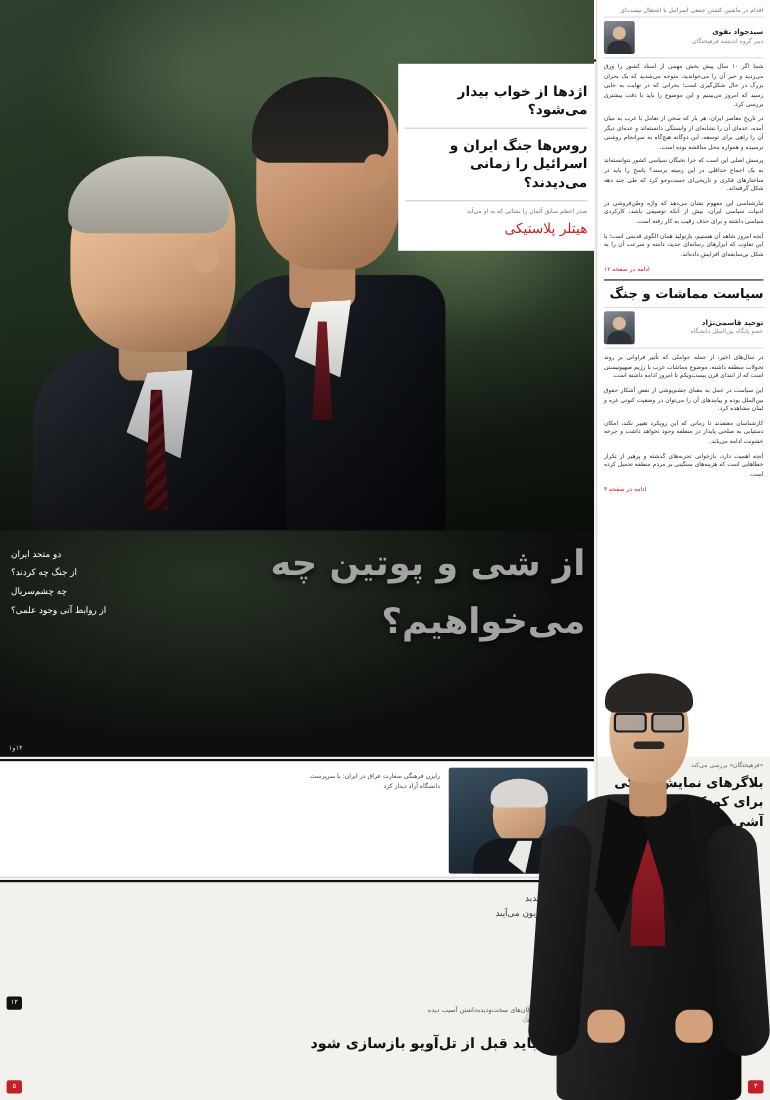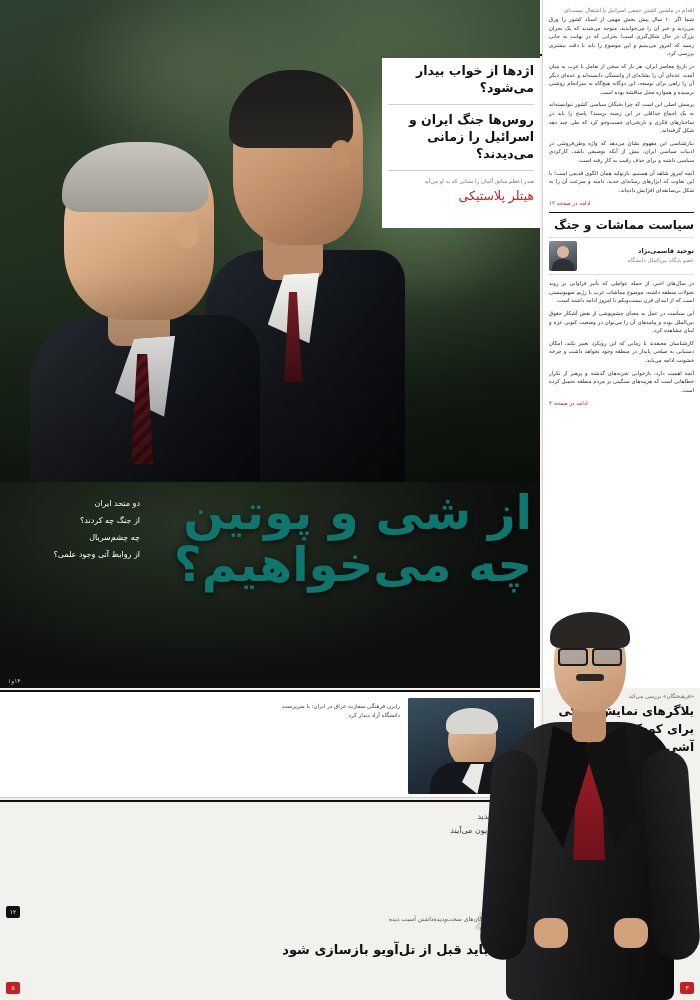--- a/index.html
+++ b/index.html
@@ -96,22 +96,22 @@
   }
   .op-body p{margin:0 0 4px;}
   .op-more{font-size:5.5px;color:#c62026;text-align:left;margin-top:2px;}
   .op-sep{height:1px;background:#111;margin:6px 0 5px;}
   .op-title2{
     font-size:12px;font-weight:bold;color:#111;text-align:right;line-height:15px;margin:0 0 4px;
   }
 
   
   .col-heads{
-    position:absolute;top:58px;right:160px;width:158px;height:170px;
-    padding:4px 6px;box-sizing:border-box;
+    position:absolute;top:58px;right:160px;width:178px;height:170px;
+    padding:16px 6px;box-sizing:border-box;
     background:#ffffff;
   }
   .head-kicker{font-size:5.5px;color:#777;text-align:right;line-height:8px;margin-bottom:2px;}
   .head-title{
     font-size:12.5px;font-weight:bold;color:#111;text-align:right;line-height:17px;margin:0 0 8px;
   }
   .head-rule{height:1px;background:#d0cdc8;margin:6px 0;}
   .head-title-red{
     font-size:12.5px;font-weight:normal;color:#c62026;text-align:right;line-height:17px;margin:0;
   }
@@ -218,28 +218,28 @@
     position:absolute;left:0;top:482px;width:540px;height:206px;
     background:#0d0f0d;
     overflow:hidden;
   }
   .main-head .glow{
     position:absolute;inset:0;
     background:radial-gradient(ellipse at 35% 20%, rgba(60,80,55,.55) 0%, rgba(10,12,10,0) 65%);
   }
   .main-title{
     position:absolute;right:8px;top:4px;width:390px;
-    color:#0f766e;font-weight:bold;text-align:right;
-    font-size:48px;line-height:52px;
+    color:#a3a3a3;font-weight:bold;text-align:right;
+    font-size:32px;line-height:52px;
     text-shadow:0 2px 6px rgba(0,0,0,.7);
     direction:rtl;
   }
   .main-sub{
-    position:absolute;left:20px;top:14px;width:120px;
-    color:#ffffff;font-size:8px;line-height:15px;text-align:right;direction:rtl;
+    position:absolute;left:10px;top:14px;width:120px;
+    color:#ffffff;font-size:8px;line-height:15px;text-align:left;direction:rtl;
   }
   .main-sub div{margin-bottom:2px;}
   .main-page-no{
     position:absolute;left:8px;bottom:4px;color:#cfcfcf;font-size:6px;
   }
 
   
   .mid-band{
     position:absolute;left:0;top:690px;width:540px;height:108px;
     background:#ffffff;border-top:2px solid #111;border-bottom:1px solid #ccc;
@@ -455,20 +455,27 @@
     <div class="head-title">اژدها از خواب بیدار می‌شود؟</div>
     <div class="head-rule"></div>
     <div class="head-title">روس‌ها جنگ ایران و اسرائیل را زمانی می‌دیدند؟</div>
     <div class="head-rule"></div>
     <div class="head-kicker">صدر اعظم سابق آلمان را نشانی که به او می‌آید</div>
     <div class="head-title-red">هیتلر پلاستیکی</div>
   </div>
 
   <div class="col-right">
     <div class="op-kicker">اقدام در ماشین کشتن جمعی اسرائیل با اشتغال نیست‌ای</div>
+    <div class="op-author">
+      <div class="avatar"></div>
+      <div class="op-author-names">
+        <div class="nm">سیدجواد نقوی</div>
+        <div class="rl">دبیر گروه اندیشه فرهیختگان</div>
+      </div>
+    </div>
     <div class="op-body">
       <p>شما اگر ۱۰ سال پیش بخش مهمی از اسناد کشور را ورق می‌زدید و خبر آن را می‌خواندید، متوجه می‌شدید که یک بحران بزرگ در حال شکل‌گیری است؛ بحرانی که در نهایت به جایی رسید که امروز می‌بینیم و این موضوع را باید با دقت بیشتری بررسی کرد.</p>
       <p>در تاریخ معاصر ایران، هر بار که سخن از تعامل با غرب به میان آمده، عده‌ای آن را نشانه‌ای از وابستگی دانسته‌اند و عده‌ای دیگر آن را راهی برای توسعه. این دوگانه هیچ‌گاه به سرانجام روشنی نرسیده و همواره محل مناقشه بوده است.</p>
       <p>پرسش اصلی این است که چرا نخبگان سیاسی کشور نتوانسته‌اند به یک اجماع حداقلی در این زمینه برسند؟ پاسخ را باید در ساختارهای فکری و تاریخی‌ای جست‌وجو کرد که طی چند دهه شکل گرفته‌اند.</p>
       <p>تبارشناسی این مفهوم نشان می‌دهد که واژه وطن‌فروشی در ادبیات سیاسی ایران، بیش از آنکه توصیفی باشد، کارکردی سیاسی داشته و برای حذف رقیب به کار رفته است.</p>
       <p>آنچه امروز شاهد آن هستیم، بازتولید همان الگوی قدیمی است؛ با این تفاوت که ابزارهای رسانه‌ای جدید، دامنه و سرعت آن را به شکل بی‌سابقه‌ای افزایش داده‌اند.</p>
     </div>
     <div class="op-more">ادامه در صفحه ۱۲</div>
     <div class="op-sep"></div>
     <div class="op-title2">سیاست مماشات و جنگ</div>

